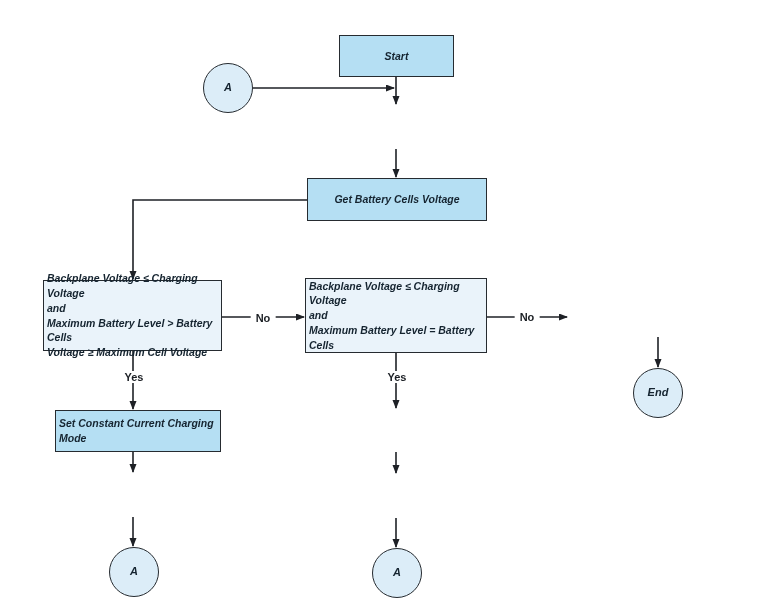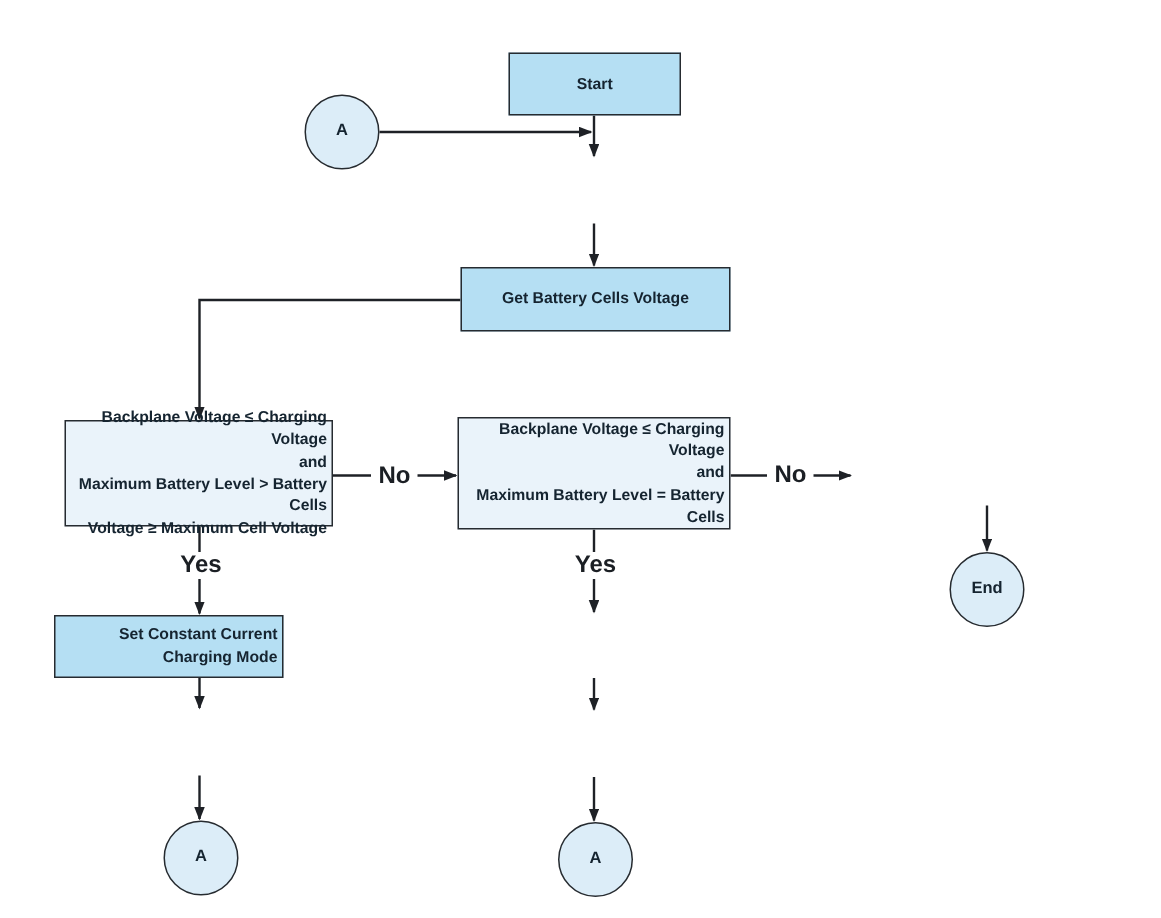--- a/index.html
+++ b/index.html
@@ -8,38 +8,39 @@
     width:774px;height:612px;
     background:#ffffff;
     font-family:"Liberation Sans",sans-serif;
     overflow:hidden;
   }
   svg.edges{position:absolute;left:0;top:0;}
   .node{
     position:absolute;
     box-sizing:border-box;
     display:flex;align-items:center;justify-content:center;
-    text-align:right;
+    text-align:left;
     border:1.6px solid #262b30;
     color:#152430;
     font-weight:bold;
     font-size:10.5px;
     line-height:1.4;
+    font-style:italic;
   }
   .node span{white-space:pre-line;display:block;padding:1px 3px;}
   .process{background:#b5dff3;}
   .decision{background:#eaf3fa;}
   .circle{border-radius:50%;background:#dcedf8;font-size:11px;}
   .edge-label{
     position:absolute;
     transform:translate(-50%,-50%);
     background:#ffffff;
     padding:0 5px;
     font-weight:bold;
-    font-size:16px;
+    font-size:11px;
     color:#1b1f24;
   }
 </style>
 </head>
 <body>
 
 <div class="canvas">
 
   <svg class="edges" width="774" height="612" viewBox="0 0 774 612" fill="none" stroke="#1e2126" stroke-width="1.6">
     <defs>
@@ -86,21 +87,21 @@
     <span>Backplane Voltage ≤ Charging Voltage
 and
 Maximum Battery Level = Battery Cells</span>
   </div>
 
 
   <div class="node circle" style="left:633px;top:368px;width:50px;height:50px">
     <span>End</span>
   </div>
 
-  <div class="node process" style="left:36px;top:410px;width:153px;height:42px">
+  <div class="node process" style="left:55px;top:410px;width:166px;height:42px">
     <span>Set Constant Current Charging Mode</span>
   </div>
 
 
   <div class="node circle" style="left:109px;top:547px;width:50px;height:50px">
     <span>A</span>
   </div>
 
 
 

